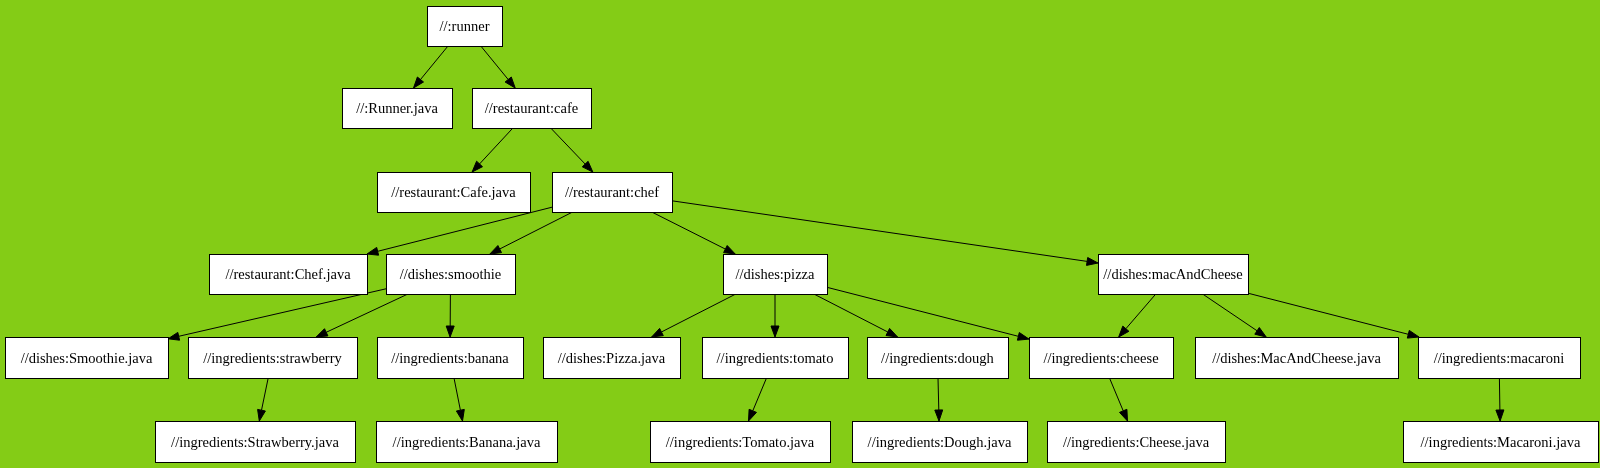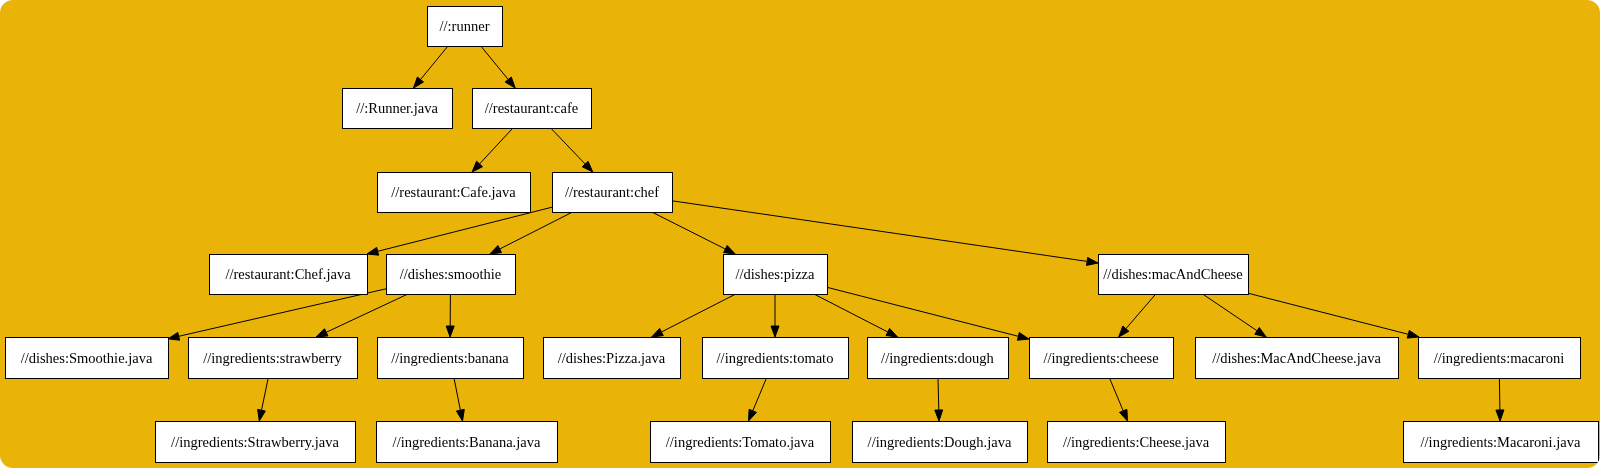--- a/index.html
+++ b/index.html
@@ -4,23 +4,22 @@
 <style>
   html, body {
     margin: 0;
     padding: 0;
     background: #ffffff;
   }
   .stage {
     position: relative;
     width: 1600px;
     height: 468px;
-    background: #eab308;
+    background: #84cc16;
     overflow: hidden;
-    border-radius: 13px;
   }
   svg {
     display: block;
   }
   .node-rect {
     fill: #ffffff;
     stroke: #000000;
     stroke-width: 1px;
   }
   .node-label {

